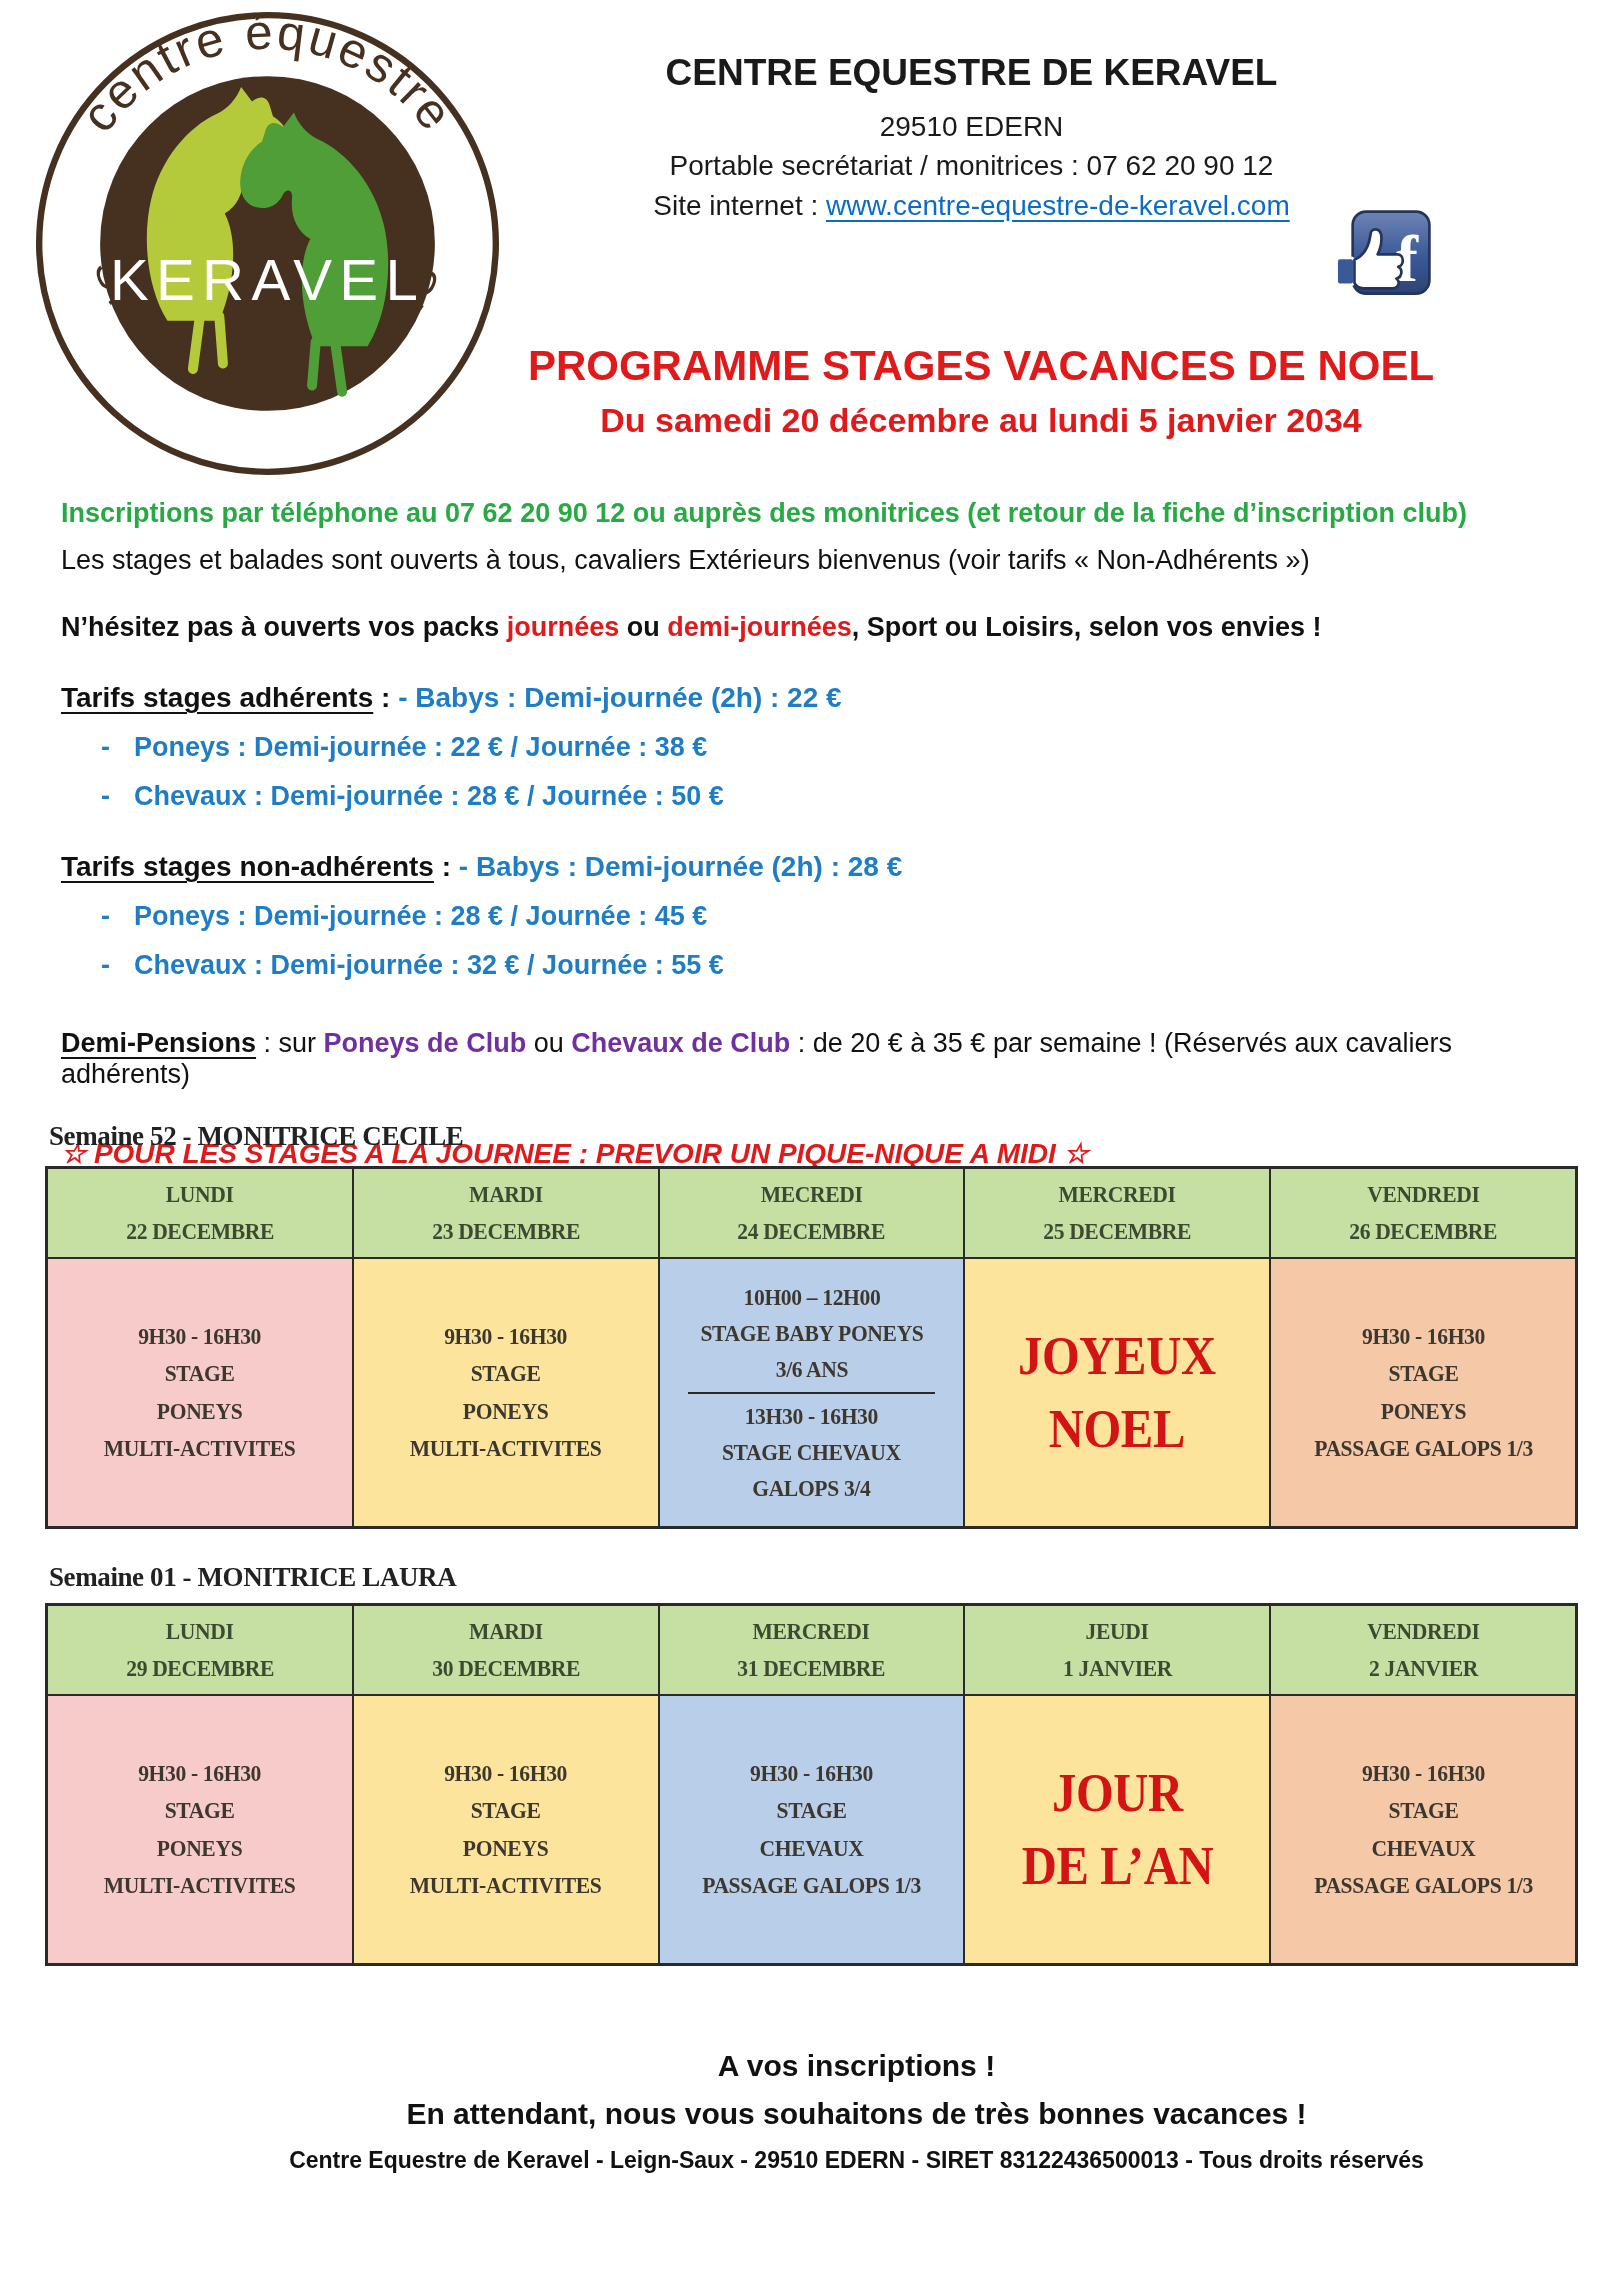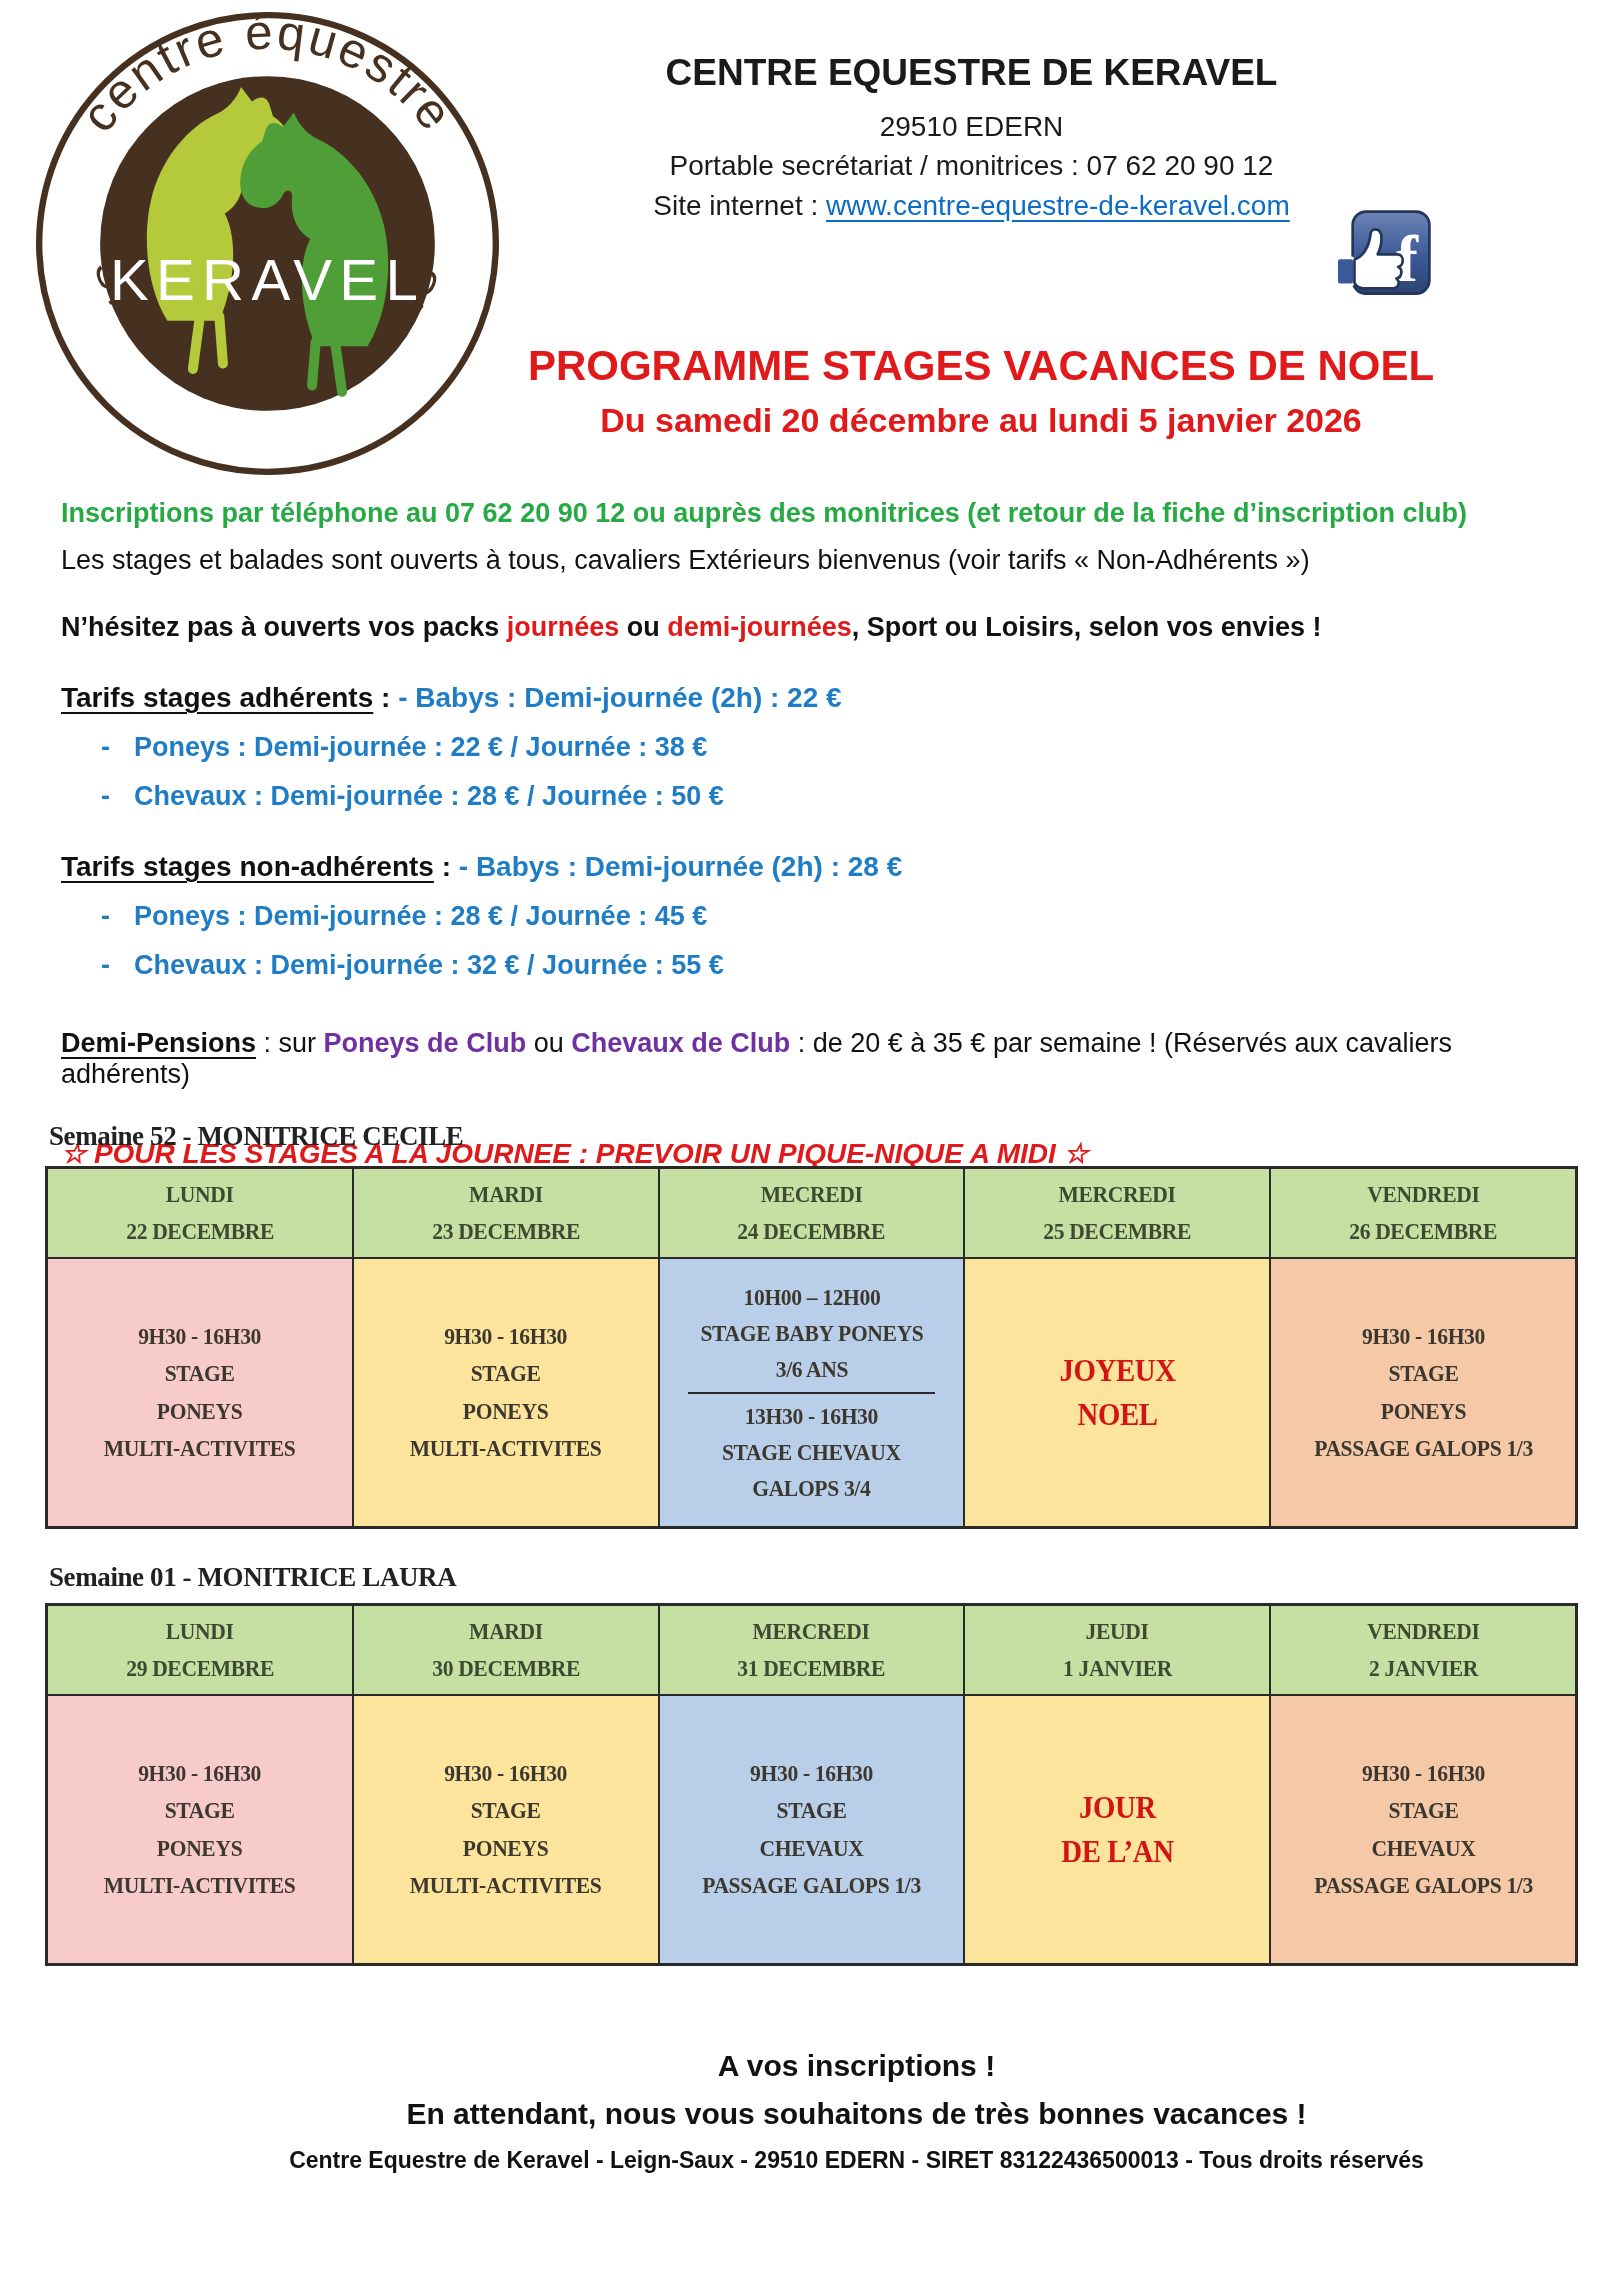--- a/index.html
+++ b/index.html
@@ -46,21 +46,21 @@
   .sched { position:absolute; left:45px; width:1533px; border:2.7px solid #2a2a2a; display:grid; grid-template-columns:repeat(5,1fr); }
   .t1 { top:1166px; } .t2 { top:1603px; }
   .sched > div { border:1.8px solid #2a2a2a; }
   .day-cell { background:#c6e0a4; height:90px; display:flex; flex-direction:column; align-items:center; justify-content:center; font-family:"Liberation Serif", serif; font-weight:bold; color:#3c4a31; font-size:24px; line-height:1.55; }
   .cnd { display:inline-block; transform:scaleX(0.9); letter-spacing:-0.4px; white-space:pre-line; text-align:center; }
   .body-cell { display:flex; align-items:center; justify-content:center; font-family:"Liberation Serif", serif; font-weight:bold; font-size:24px; color:#3d382f; line-height:1.55; text-align:center; }
   .t1 .body-cell { height:347px; } .t2 .body-cell { height:347px; }
   .t1 .body-cell, .t2 .body-cell { height:auto; min-height:269px; }
   .t1 .brow { height:269px; } .t2 .brow { height:258px; }
   .bg-pink { background:#f8cbcb; } .bg-yellow { background:#fce49d; } .bg-blue { background:#b9cfe9; } .bg-salmon { background:#f5c8a8; }
-  .special { color:#d31414; font-size:32px; line-height:1.35; letter-spacing:0.4px; }
+  .special { color:#d31414; font-size:54px; line-height:1.35; letter-spacing:0.4px; }
   .split { display:flex; flex-direction:column; padding:16px; }
   .split .sub { flex:1; display:flex; align-items:center; justify-content:center; line-height:1.5; }
   .split .sub-top { border-bottom:2.2px solid #2a2a2a; }
 
   
   .footer { position:absolute; left:90px; top:2049px; width:1533px; text-align:center; color:#111; }
   .f1 { font-size:30px; font-weight:bold; }
   .f2 { font-size:30px; font-weight:bold; margin-top:14.3px; }
   .f3 { font-size:23px; font-weight:bold; margin-top:16px; }
 </style>
@@ -111,21 +111,21 @@
     <rect x="22" y="4" width="86" height="92" rx="15" fill="url(#fbg)" stroke="#24355c" stroke-width="3"></rect>
     <text x="83" y="82" text-anchor="middle" font-size="74" font-weight="bold" fill="#ffffff" font-family="Liberation Serif, serif">f</text>
     <g>
       <rect x="4" y="56" width="20" height="30" rx="4" fill="#3b5998" stroke="#ffffff" stroke-width="3"></rect>
       <path d="M24,84 L24,58 C34,54 40,44 42,30 C42,22 52,22 54,30 C55,38 53,46 50,52 L72,52 C80,52 80,64 73,66 C79,69 77,78 71,79 C76,83 73,90 67,90 L34,90 C30,90 26,88 24,84 Z" fill="#ffffff" stroke="#24355c" stroke-width="3" stroke-linejoin="round"></path>
     </g>
   </svg>
 
   <div class="ptitle">
     <div class="ptitle-l1">PROGRAMME STAGES VACANCES DE NOEL</div>
-    <div class="ptitle-l2">Du samedi 20 décembre au lundi 5 janvier 2026</div>
+    <div class="ptitle-l2">Du samedi 20 décembre au lundi 5 janvier 2034</div>
   </div>
 
   <div class="content">
     <div class="green-b">Inscriptions par téléphone au 07 62 20 90 12 ou auprès des monitrices (et retour de la fiche d’inscription club)</div>
     <div class="open-line">Les stages et balades sont ouverts à tous, cavaliers Extérieurs bienvenus (voir tarifs « Non-Adhérents »)</div>
     <div class="packs"><span>N’hésitez pas à ouverts vos packs </span><span class="red-b">journées</span><span> ou </span><span class="red-b">demi-journées</span><span>, Sport ou Loisirs, selon vos envies !</span></div>
 
     <div class="tarif-head"><span class="uhead">Tarifs stages adhérents</span><span class="sep"> :  </span><span class="blue-b">- Babys : Demi-journée (2h) : 22 €</span></div>
     <div class="bullet">
         <span class="dash">-</span>

